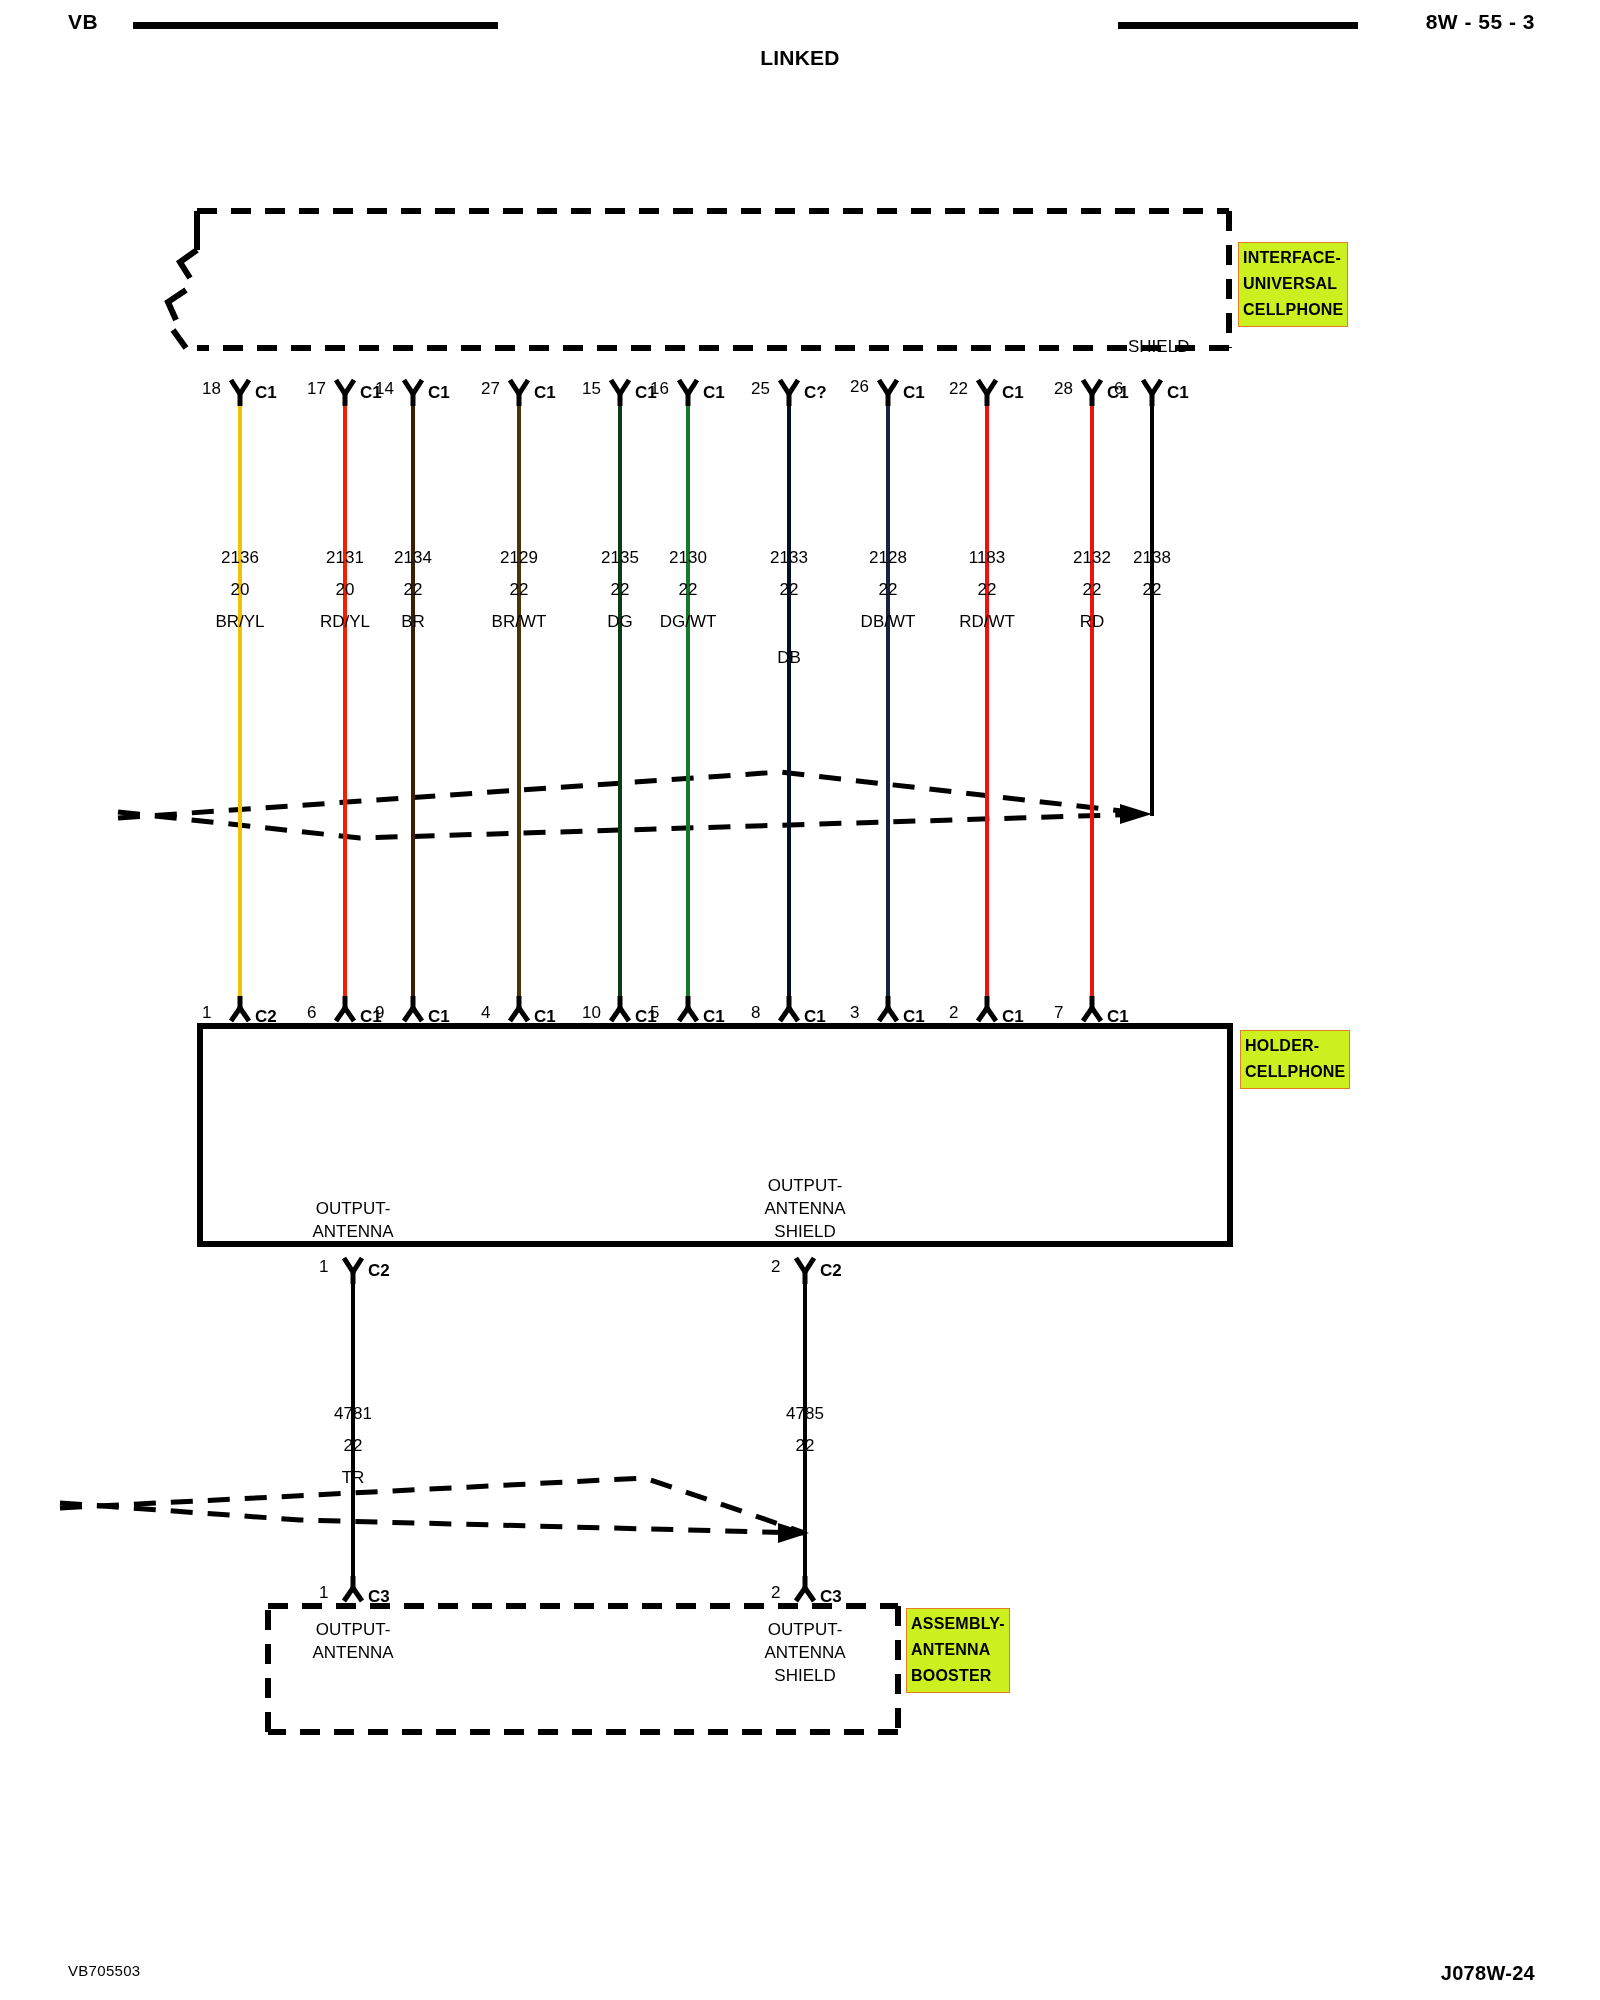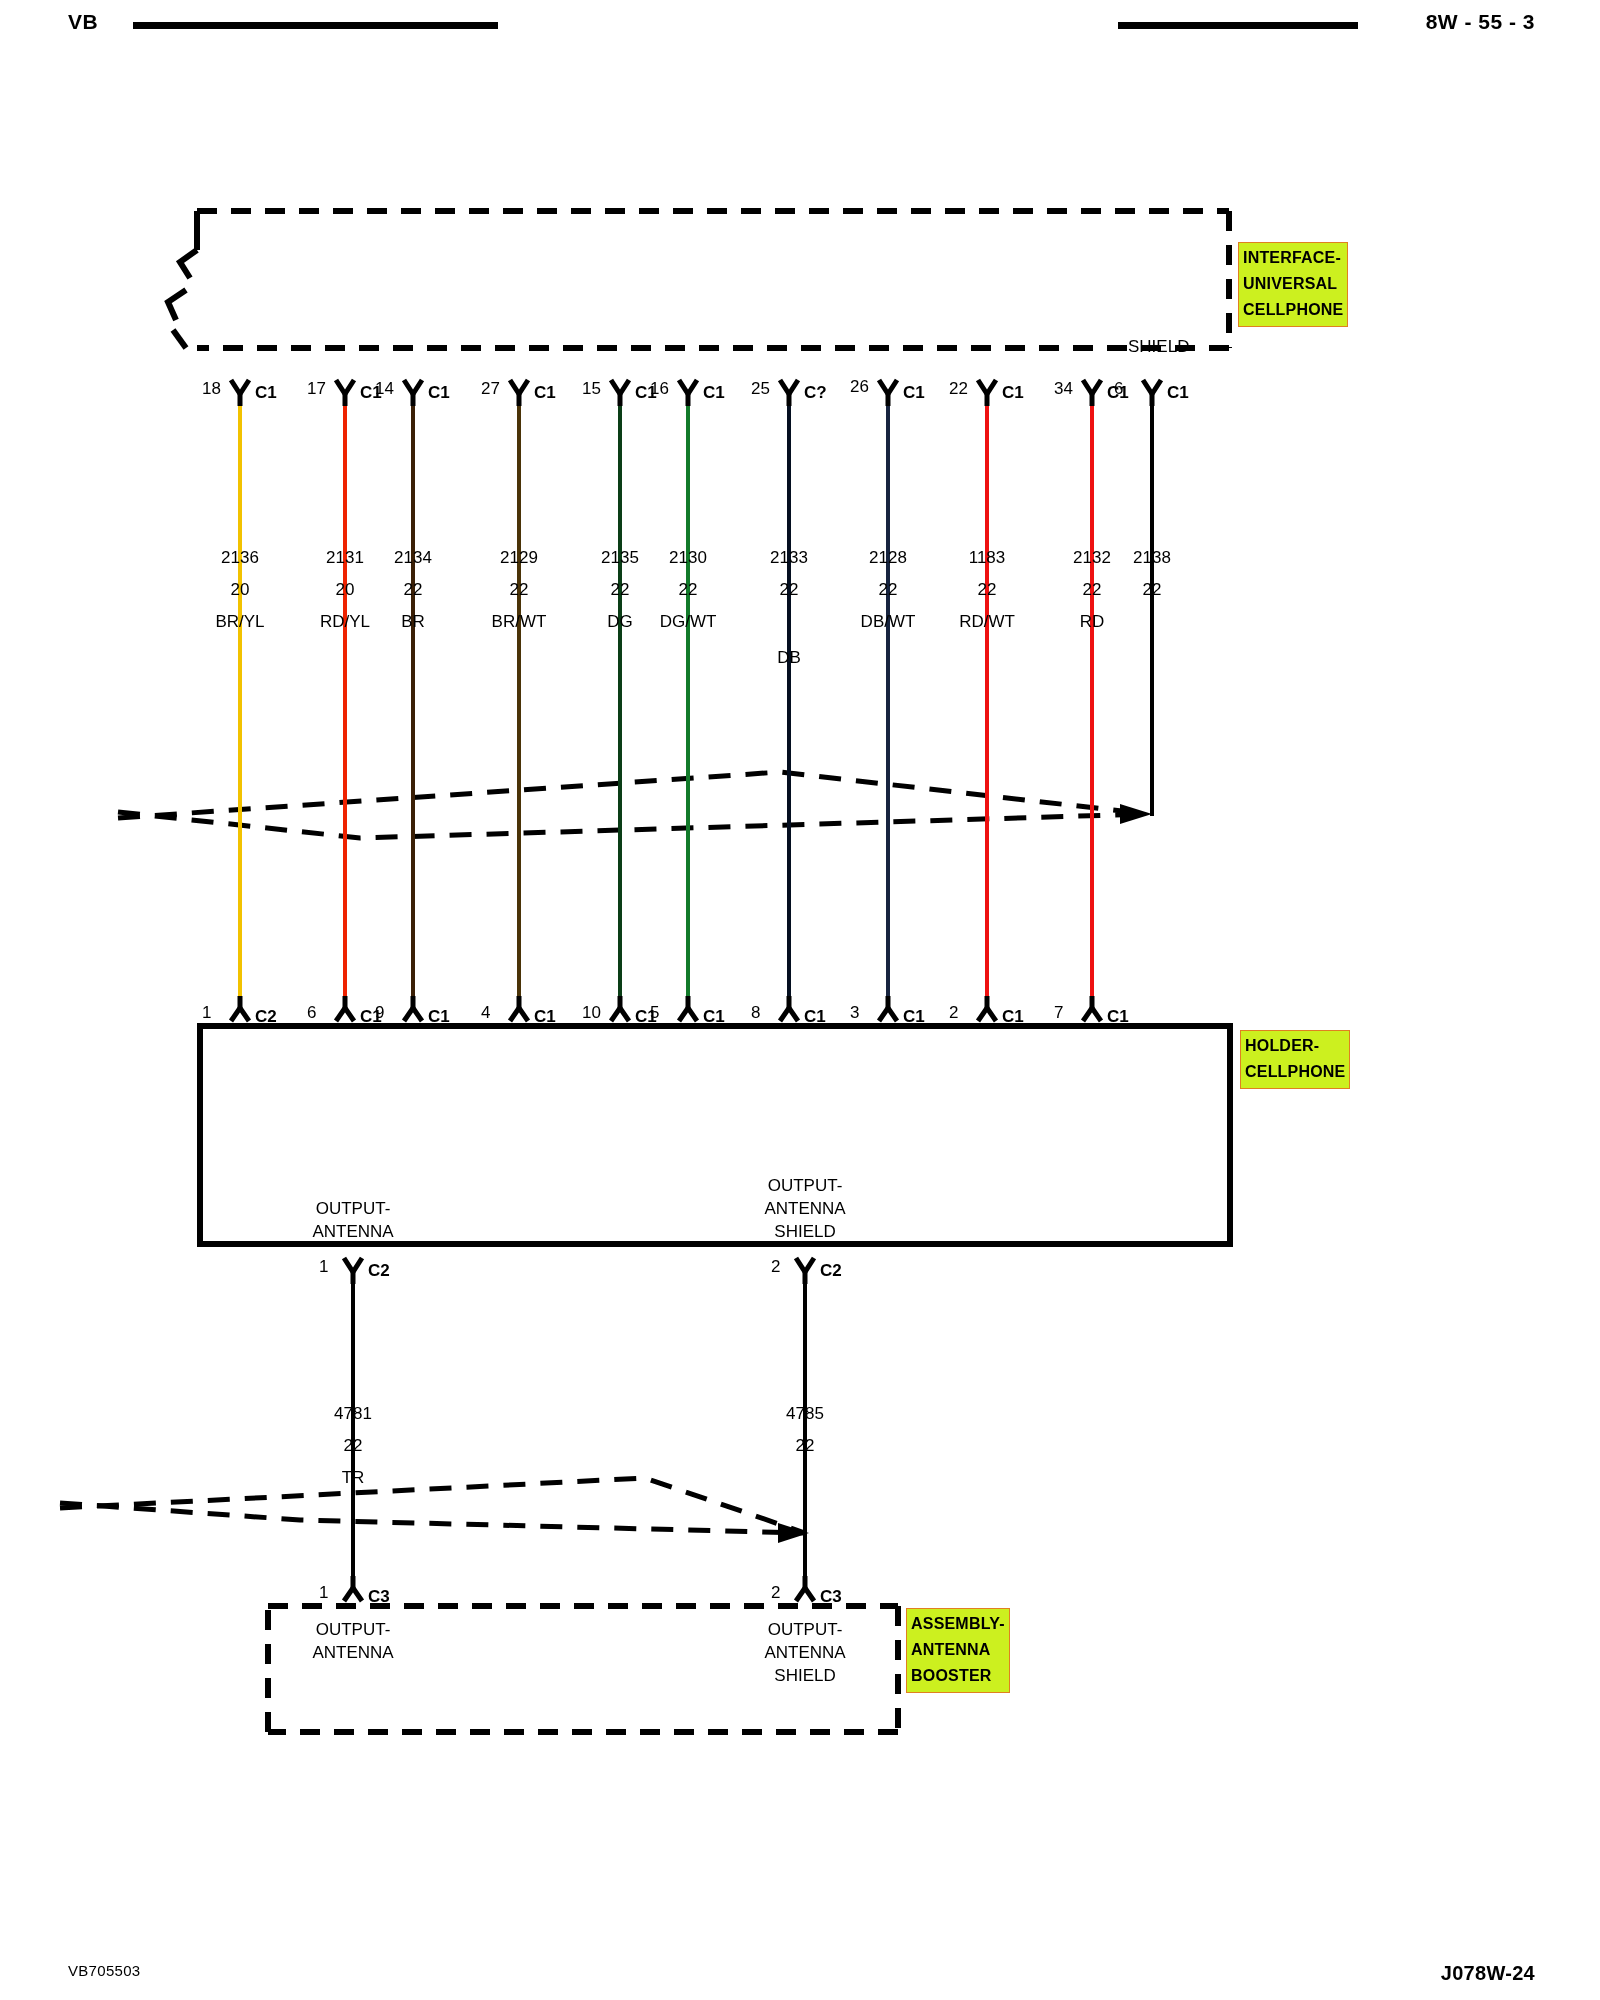--- a/index.html
+++ b/index.html
@@ -30,20 +30,21 @@
   .wire{position:absolute;width:4px;}
   
   svg.layer{position:absolute;left:0;top:0;width:1600px;height:2000px;pointer-events:none;}
 </style>
 </head>
 <body>
 
 <div id="header">
   <div id="hdr-vb">VB</div>
   <div id="hdr-rule-l"></div>
+  <div id="hdr-sub">LINKED</div>
   <div id="hdr-rule-r"></div>
   <div id="hdr-page">8W - 55 - 3</div>
 </div>
 
 <div id="diagram">
 
   <svg class="layer" viewBox="0 0 1600 2000" xmlns="http://www.w3.org/2000/svg">
 
     <g stroke="#000" stroke-width="6" fill="none" stroke-dasharray="20,14">
       <path d="M 197,211 L 1229,211"></path>
@@ -299,21 +300,21 @@
       <div class="t b" style="left:903px;top:1005px;">C1</div>
       <div class="wire" style="left:985px;top:406px;height:590px;background:#ee1111;"></div>
       <div class="t" style="left:949px;top:377px;">22</div>
       <div class="t b" style="left:1002px;top:381px;">C1</div>
       <div class="t ctr" style="left:987px;top:546px;">1183</div>
       <div class="t ctr" style="left:987px;top:578px;">22</div>
       <div class="t ctr" style="left:987px;top:610px;">RD/WT</div>
       <div class="t" style="left:949px;top:1001px;">2</div>
       <div class="t b" style="left:1002px;top:1005px;">C1</div>
       <div class="wire" style="left:1090px;top:406px;height:590px;background:#ee1111;"></div>
-      <div class="t" style="left:1054px;top:377px;">34</div>
+      <div class="t" style="left:1054px;top:377px;">28</div>
       <div class="t b" style="left:1107px;top:381px;">C1</div>
       <div class="t ctr" style="left:1092px;top:546px;">2132</div>
       <div class="t ctr" style="left:1092px;top:578px;">22</div>
       <div class="t ctr" style="left:1092px;top:610px;">RD</div>
       <div class="t" style="left:1054px;top:1001px;">7</div>
       <div class="t b" style="left:1107px;top:1005px;">C1</div>
       <div class="wire" style="left:1150px;top:406px;height:410px;background:#000;"></div>
       <div class="t" style="left:1114px;top:377px;">6</div>
       <div class="t b" style="left:1167px;top:381px;">C1</div>
       <div class="t ctr" style="left:1152px;top:546px;">2138</div>

